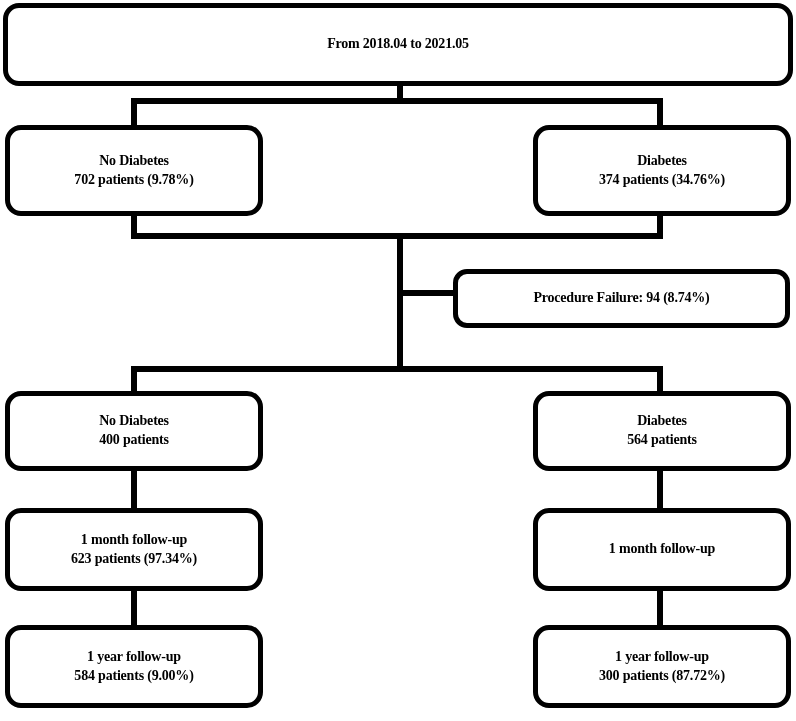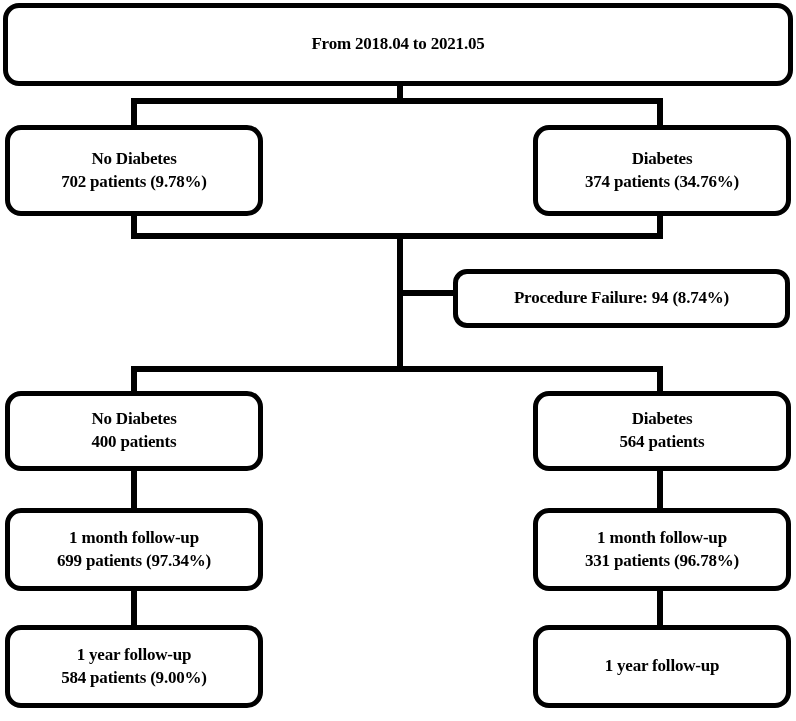--- a/index.html
+++ b/index.html
@@ -22,21 +22,21 @@
     border: 5px solid #000000;
     border-radius: 16px;
     background: #ffffff;
     display: flex;
     flex-direction: column;
     align-items: center;
     justify-content: center;
     text-align: center;
     color: #000000;
     font-weight: bold;
-    font-size: 17px;
+    font-size: 14px;
     line-height: 1.35;
     letter-spacing: -0.2px;
     z-index: 2;
   }
   .node .line {
     display: block;
     white-space: nowrap;
   }
   
   #node-root        { left: 3px;   top: 3px;   width: 790px; height: 83px; }
@@ -135,30 +135,30 @@
     <span class="line">400 patients</span>
   </div>
 
   <div class="node" id="node-dm-enr">
     <span class="line">Diabetes</span>
     <span class="line">564 patients</span>
   </div>
 
   <div class="node" id="node-nodm-1m">
     <span class="line">1 month follow-up</span>
-    <span class="line">699 patients (97.34%)</span>
+    <span class="line">623 patients (97.34%)</span>
   </div>
 
   <div class="node" id="node-dm-1m">
     <span class="line">1 month follow-up</span>
-    <span class="line">331 patients (96.78%)</span>
   </div>
 
   <div class="node" id="node-nodm-1y">
     <span class="line">1 year follow-up</span>
     <span class="line">584 patients (9.00%)</span>
   </div>
 
   <div class="node" id="node-dm-1y">
     <span class="line">1 year follow-up</span>
+    <span class="line">300 patients (87.72%)</span>
   </div>
 
 </div>
 
 </body></html>

